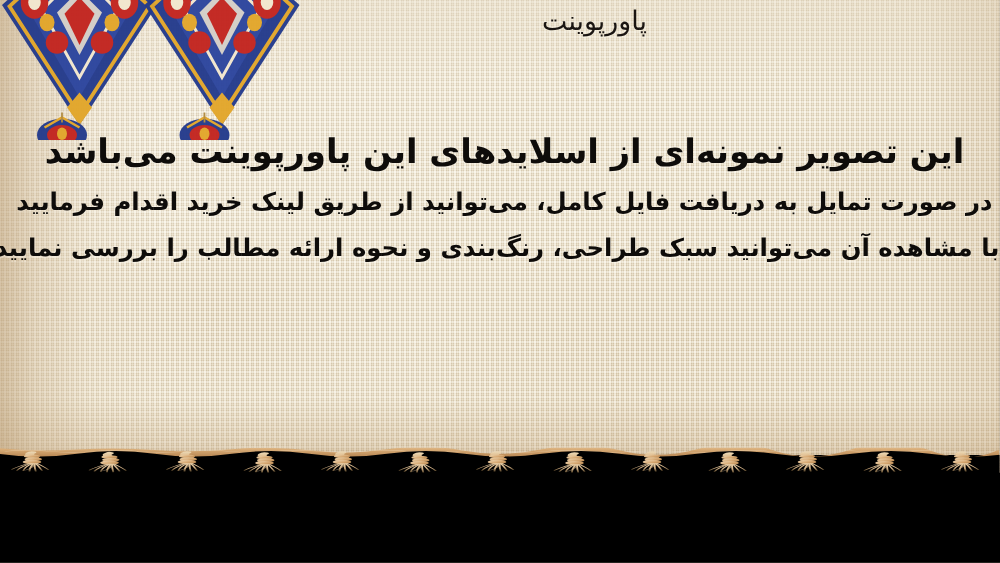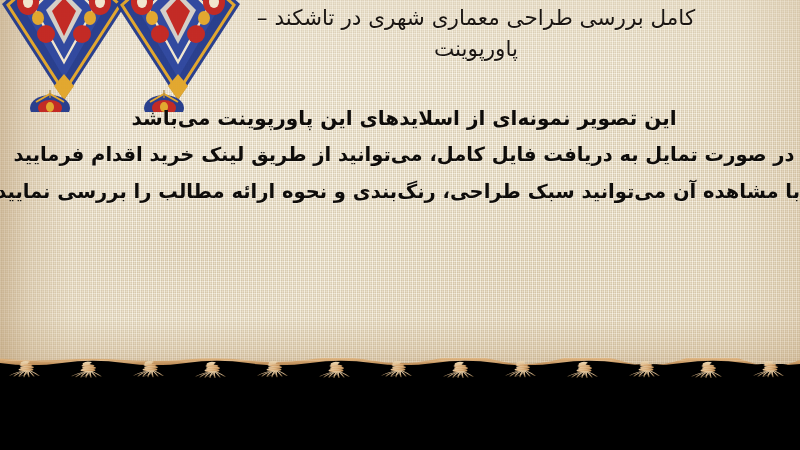--- a/index.html
+++ b/index.html
@@ -128,21 +128,21 @@
   .body-line {
     font-family: "DejaVu Sans", sans-serif;
     font-size: 20.5px;
     font-weight: bold;
     color: #0e0c0a;
     line-height: 1.0;
     margin: 0 0 17px 0;
     white-space: nowrap;
     text-shadow: 0 1px 0 rgba(255,250,238,0.35);
   }
-  .body-line.l1 { font-size: 20px; padding-right: 0; }
+  .body-line.l1 { font-size: 27px; padding-right: 0; }
   .body-line.l2 { font-size: 19.5px; }
   .body-line.l3 { font-size: 19.5px; }
 
   
   .bottom-band {
     position: absolute;
     left: 0;
     bottom: 0;
     width: 800px;
     height: 86px;
@@ -235,21 +235,20 @@
           <use href="#pendantShape"></use>
         </g>
       </g>
     </svg>
 
   </div>
 
   <div class="text-layer">
 
     <div class="slide-title">
-      <div>کامل بررسی طراحی معماری شهری در تاشکند –</div>
       <div>پاورپوینت</div>
     </div>
 
     <div class="body-lines">
       <p class="body-line l1">این تصویر نمونه‌ای از اسلایدهای این پاورپوینت می‌باشد</p>
       <p class="body-line l3">در صورت تمایل به دریافت فایل کامل، می‌توانید از طریق لینک خرید اقدام فرمایید</p>
       <p class="body-line l2">با مشاهده آن می‌توانید سبک طراحی، رنگ‌بندی و نحوه ارائه مطالب را بررسی نمایید</p>
     </div>
 
   </div>

